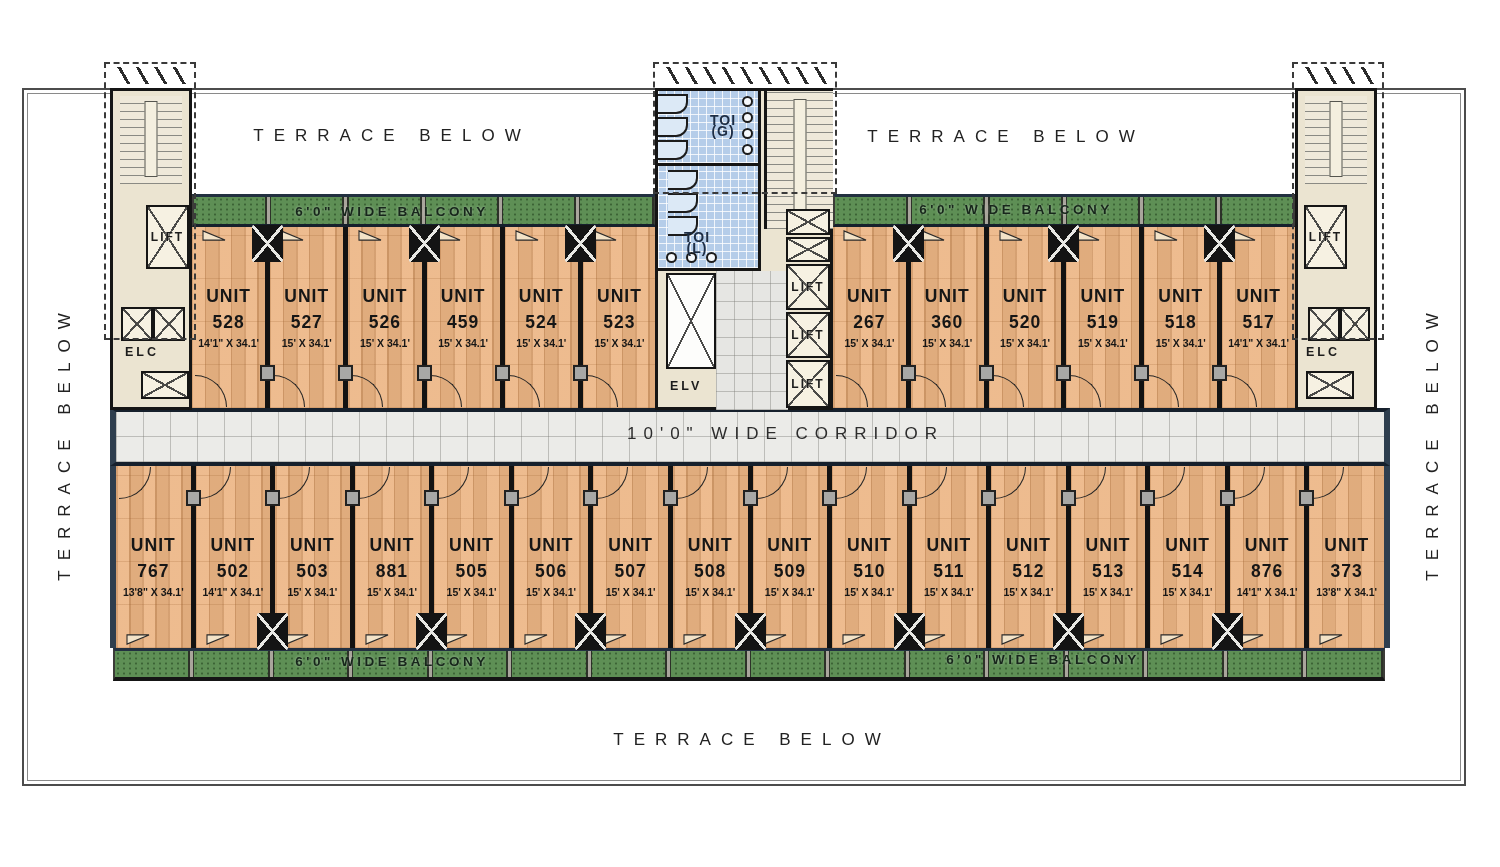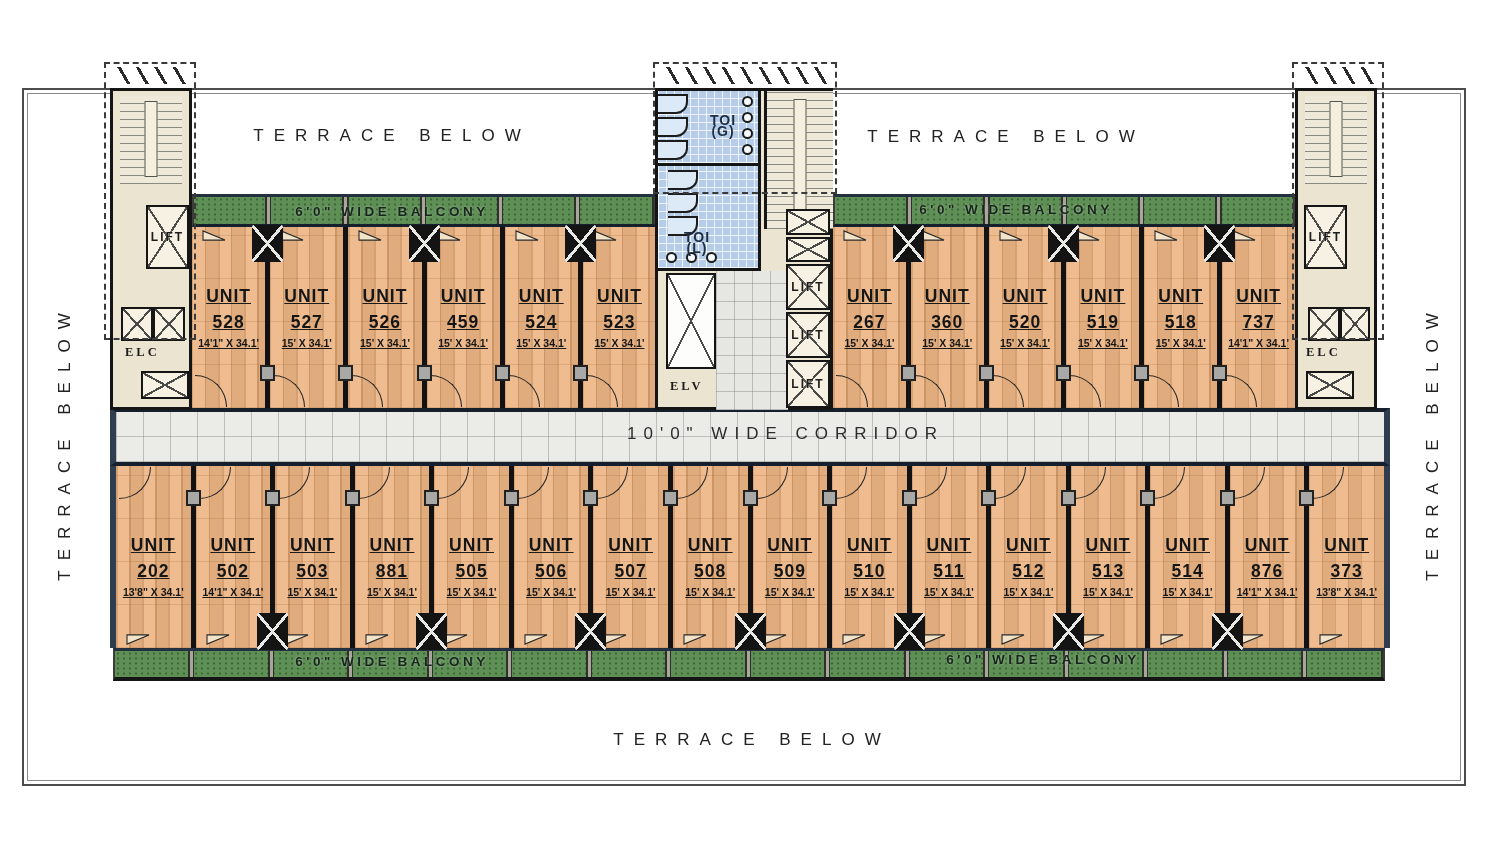--- a/index.html
+++ b/index.html
@@ -50,21 +50,21 @@
              radial-gradient(rgba(18,45,14,.45) 1px, transparent 1.5px);
            background-size:auto,155px 33px,6px 5px;}
   .bal-tl{left:192px;top:194px;width:464px;}
   .bal-tr{left:833px;top:194px;width:462px;}
   .bal-b {left:113px;top:648px;width:1272px;border-bottom:4px solid #151515;}
   .bal-label{position:absolute;font-size:13.5px;font-weight:700;letter-spacing:3.5px;
              color:#17261b;white-space:nowrap;transform:translate(-50%,-50%);z-index:5;
              text-shadow:0 0 3px rgba(255,255,255,.45);}
 
   
-  .units-row{position:absolute;display:flex;z-index:4;text-decoration:underline;}
+  .units-row{position:absolute;display:flex;z-index:4;}
   .row-tl{left:192px;top:227px;width:464px;height:181px;}
   .row-tr{left:833px;top:227px;width:462px;height:181px;}
   .row-b {left:110px;top:466px;width:1280px;height:182px;
           border-left:6px solid #2e3e4e;border-right:6px solid #2e3e4e;}
   .unit{position:relative;flex:1 1 0;border-right:5px solid #121212;
         background-color:#ecb584;
         background-image:
           repeating-linear-gradient(90deg,rgba(150,90,40,.28) 0 1.5px,transparent 1.5px 13px),
           repeating-linear-gradient(0deg,rgba(150,90,40,.2) 0 1px,transparent 1px 43px),
           repeating-linear-gradient(90deg,rgba(255,255,255,.09) 0 13px,rgba(0,0,0,.05) 13px 26px);
@@ -112,21 +112,21 @@
   .tower .stairs{left:7px;top:5px;width:62px;height:88px;}
 
   .xbox{position:absolute;border:2.5px solid #151515;background-color:#f6f1e2;
         background-image:
           linear-gradient(to top right,transparent calc(50% - 1px),#4a4a48 calc(50% - 1px) calc(50% + 1px),transparent calc(50% + 1px)),
           linear-gradient(to bottom right,transparent calc(50% - 1px),#4a4a48 calc(50% - 1px) calc(50% + 1px),transparent calc(50% + 1px));}
   .boxlabel{position:absolute;inset:0;display:flex;align-items:center;justify-content:center;
         font-size:12px;font-weight:700;letter-spacing:2px;color:#1c1c1c;
         text-shadow:0 0 2px rgba(246,241,226,.9);}
   .roomlabel{position:absolute;font-size:12.5px;font-weight:700;letter-spacing:3px;
-        color:#1c1c1c;white-space:nowrap;z-index:3;font-family:Liberation Serif, serif;}
+        color:#1c1c1c;white-space:nowrap;z-index:3;}
 
   .t-left .lift-box{left:33px;top:114px;width:43px;height:64px;}
   .t-left .elc1{left:8px;top:216px;width:32px;height:34px;}
   .t-left .elc2{left:40px;top:216px;width:32px;height:34px;}
   .t-left .elc-label{left:12px;top:254px;}
   .t-left .hatchbox{left:28px;top:280px;width:48px;height:28px;}
 
   .t-right .lift-box{left:6px;top:114px;width:43px;height:64px;}
   .t-right .elc1{left:10px;top:216px;width:32px;height:34px;}
   .t-right .elc2{left:42px;top:216px;width:30px;height:34px;}
@@ -341,35 +341,35 @@
     <span class="stud"></span>
     <div class="duct"></div>
     <div class="door"></div>
   </div>
       <div class="unit last">
     <svg class="bdoor" viewBox="0 0 26 12">
       <path d="M1 11 L25 11 L1 1 Z" fill="#f3e3c8" stroke="#2a2a2a" stroke-width="1.2"></path>
     </svg>
     <div class="ulabel">
       <div class="u-name">UNIT</div>
-      <div class="u-num">737</div>
+      <div class="u-num">517</div>
       <div class="u-size">14'1" X 34.1'</div>
     </div>
 
     <div class="door"></div>
   </div>
     </div>
   <div class="units-row row-b">
       <div class="unit">
     <svg class="bdoor" viewBox="0 0 26 12">
       <path d="M1 11 L25 11 L1 1 Z" fill="#f3e3c8" stroke="#2a2a2a" stroke-width="1.2"></path>
     </svg>
     <div class="ulabel">
       <div class="u-name">UNIT</div>
-      <div class="u-num">202</div>
+      <div class="u-num">767</div>
       <div class="u-size">13'8" X 34.1'</div>
     </div>
     <span class="stud"></span>
 
     <div class="door"></div>
   </div>
       <div class="unit has-duct">
     <svg class="bdoor" viewBox="0 0 26 12">
       <path d="M1 11 L25 11 L1 1 Z" fill="#f3e3c8" stroke="#2a2a2a" stroke-width="1.2"></path>
     </svg>

